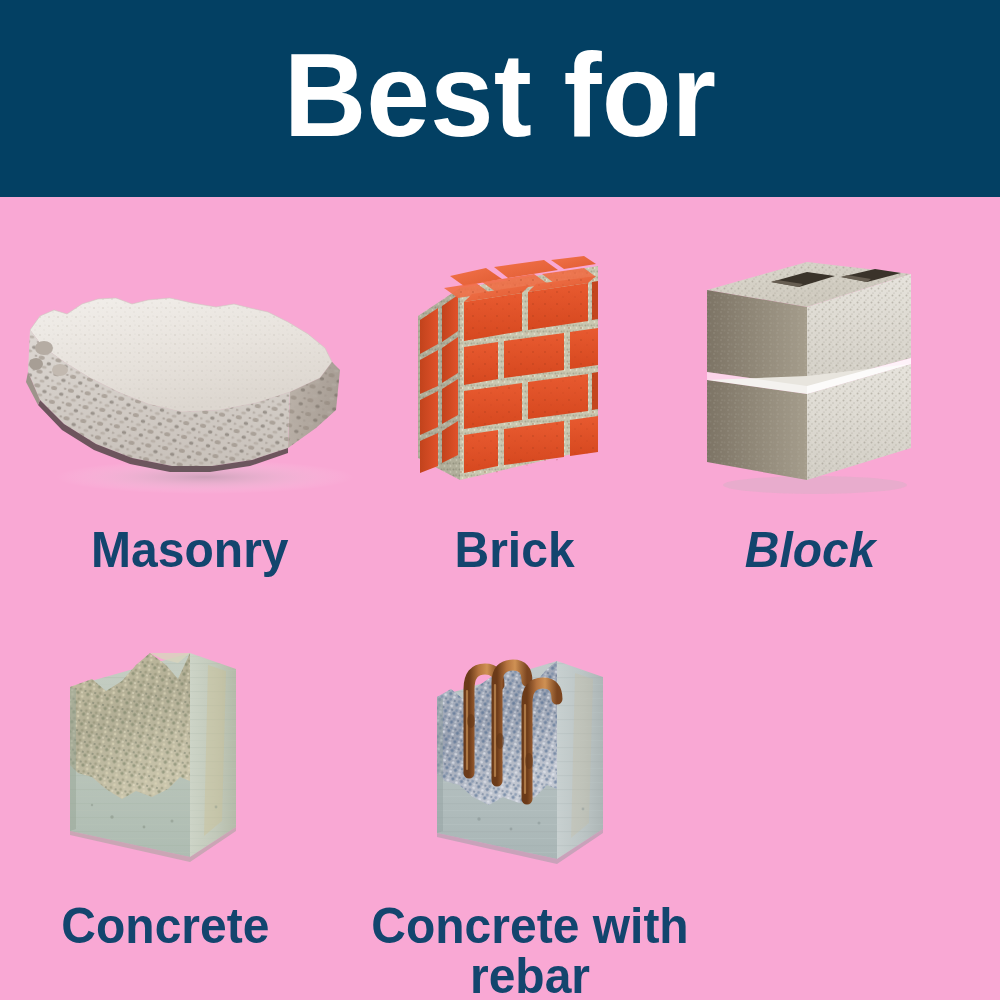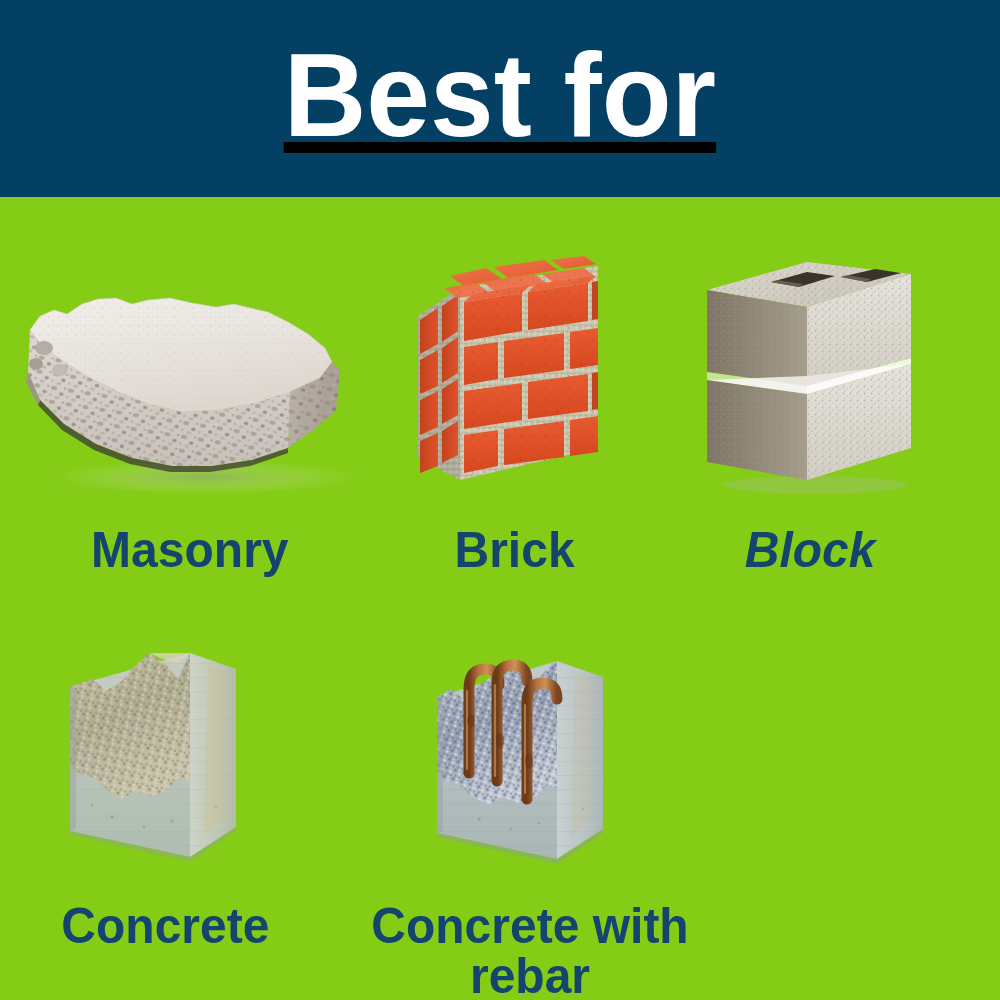--- a/index.html
+++ b/index.html
@@ -38,21 +38,21 @@
     white-space: nowrap;
     padding-bottom: 8px;
   }
 
   
   #content {
     position: absolute;
     left: 0; top: 197px;
     width: 1000px;
     height: 803px;
-    background: #84cc16;
+    background: #f9a8d4;
   }
 
   .row {
     position: absolute;
     width: 1000px;
     display: flex;
   }
   #row-1 { top: 0px;   height: 390px; justify-content: flex-start; }
   #row-2 { top: 404px; height: 400px; justify-content: flex-start; }
 
@@ -101,21 +101,21 @@
 
   #cell-concrete-rebar { width: 400px; }
   #cell-concrete-rebar .art-box { height: 270px; }
   #cell-concrete-rebar .caption { margin-top: 30px; }
 
   svg { display:block; overflow: visible; }
 </style>
 </head>
 <body>
 
-<div id="header-banner" style="background: rgb(3, 64, 99); text-decoration: underline;">
+<div id="header-banner" style="background: rgb(3, 64, 99);">
   <div id="header-title" style="color: rgb(255, 255, 255);">Best for</div>
 </div>
 
 <div id="content">
 
   <div class="row" id="row-1">
 
     <div class="cell" id="cell-masonry">
       <div class="art-box">
         <svg width="340" height="245" viewBox="0 0 340 245">

